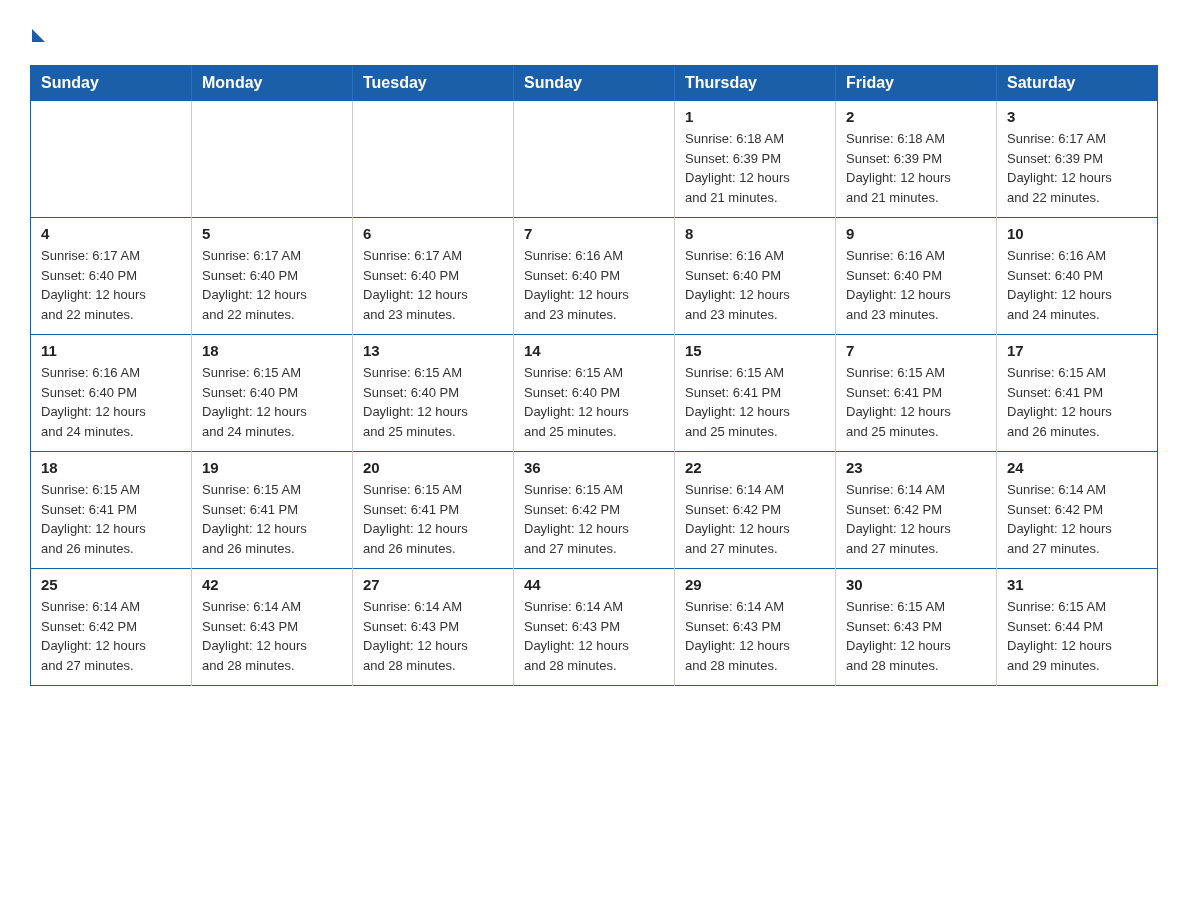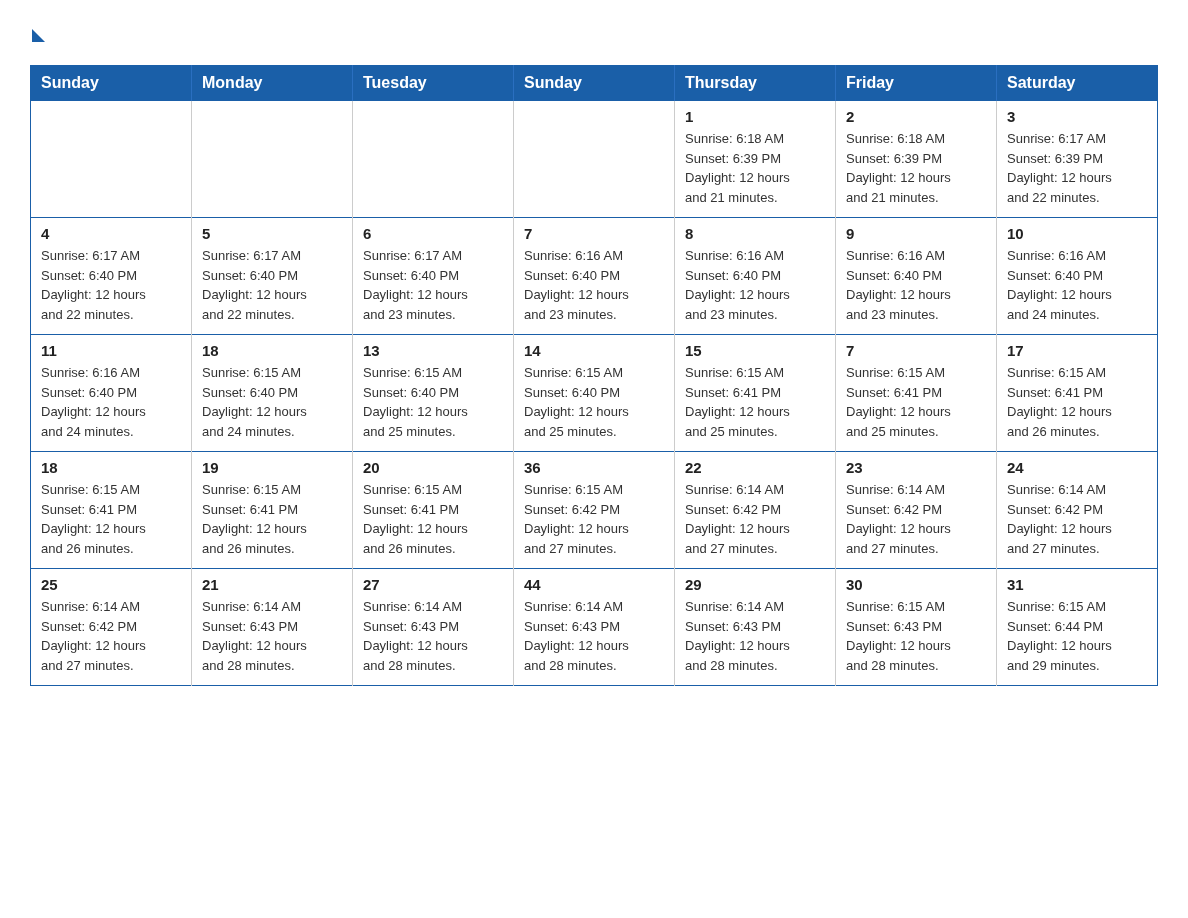--- a/index.html
+++ b/index.html
@@ -243,21 +243,21 @@
           <span class="day-number">24</span>
           <div class="day-info">Sunrise: 6:14 AM<br>Sunset: 6:42 PM<br>Daylight: 12 hours<br>and 27 minutes.</div>
         </td>
       </tr>
       <tr>
         <td>
           <span class="day-number">25</span>
           <div class="day-info">Sunrise: 6:14 AM<br>Sunset: 6:42 PM<br>Daylight: 12 hours<br>and 27 minutes.</div>
         </td>
         <td>
-          <span class="day-number">21</span>
+          <span class="day-number">42</span>
           <div class="day-info">Sunrise: 6:14 AM<br>Sunset: 6:43 PM<br>Daylight: 12 hours<br>and 28 minutes.</div>
         </td>
         <td>
           <span class="day-number">27</span>
           <div class="day-info">Sunrise: 6:14 AM<br>Sunset: 6:43 PM<br>Daylight: 12 hours<br>and 28 minutes.</div>
         </td>
         <td>
           <span class="day-number">44</span>
           <div class="day-info">Sunrise: 6:14 AM<br>Sunset: 6:43 PM<br>Daylight: 12 hours<br>and 28 minutes.</div>
         </td>

